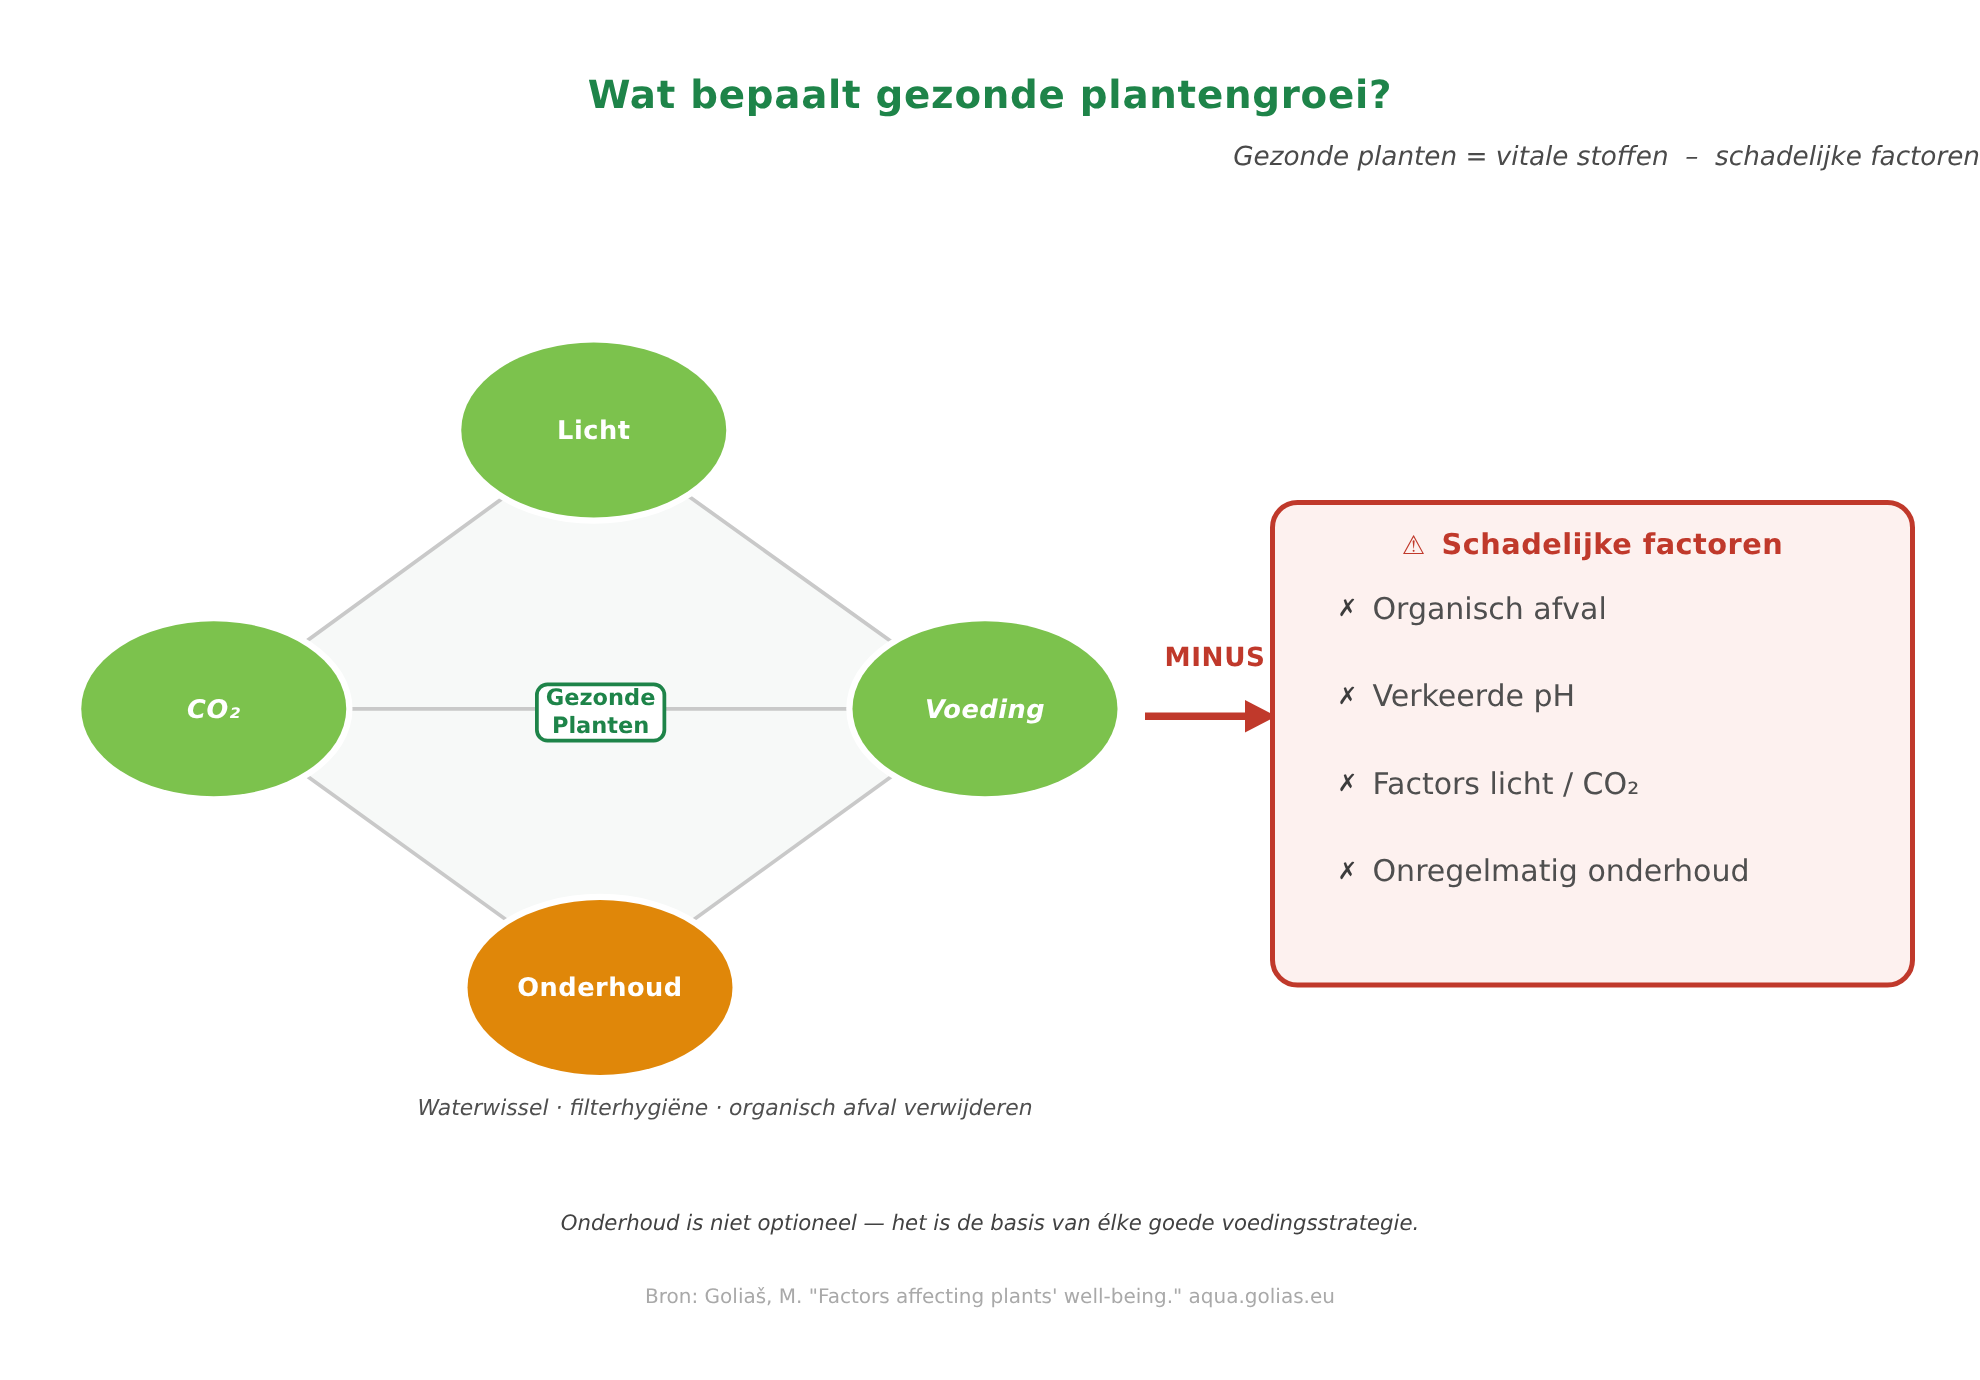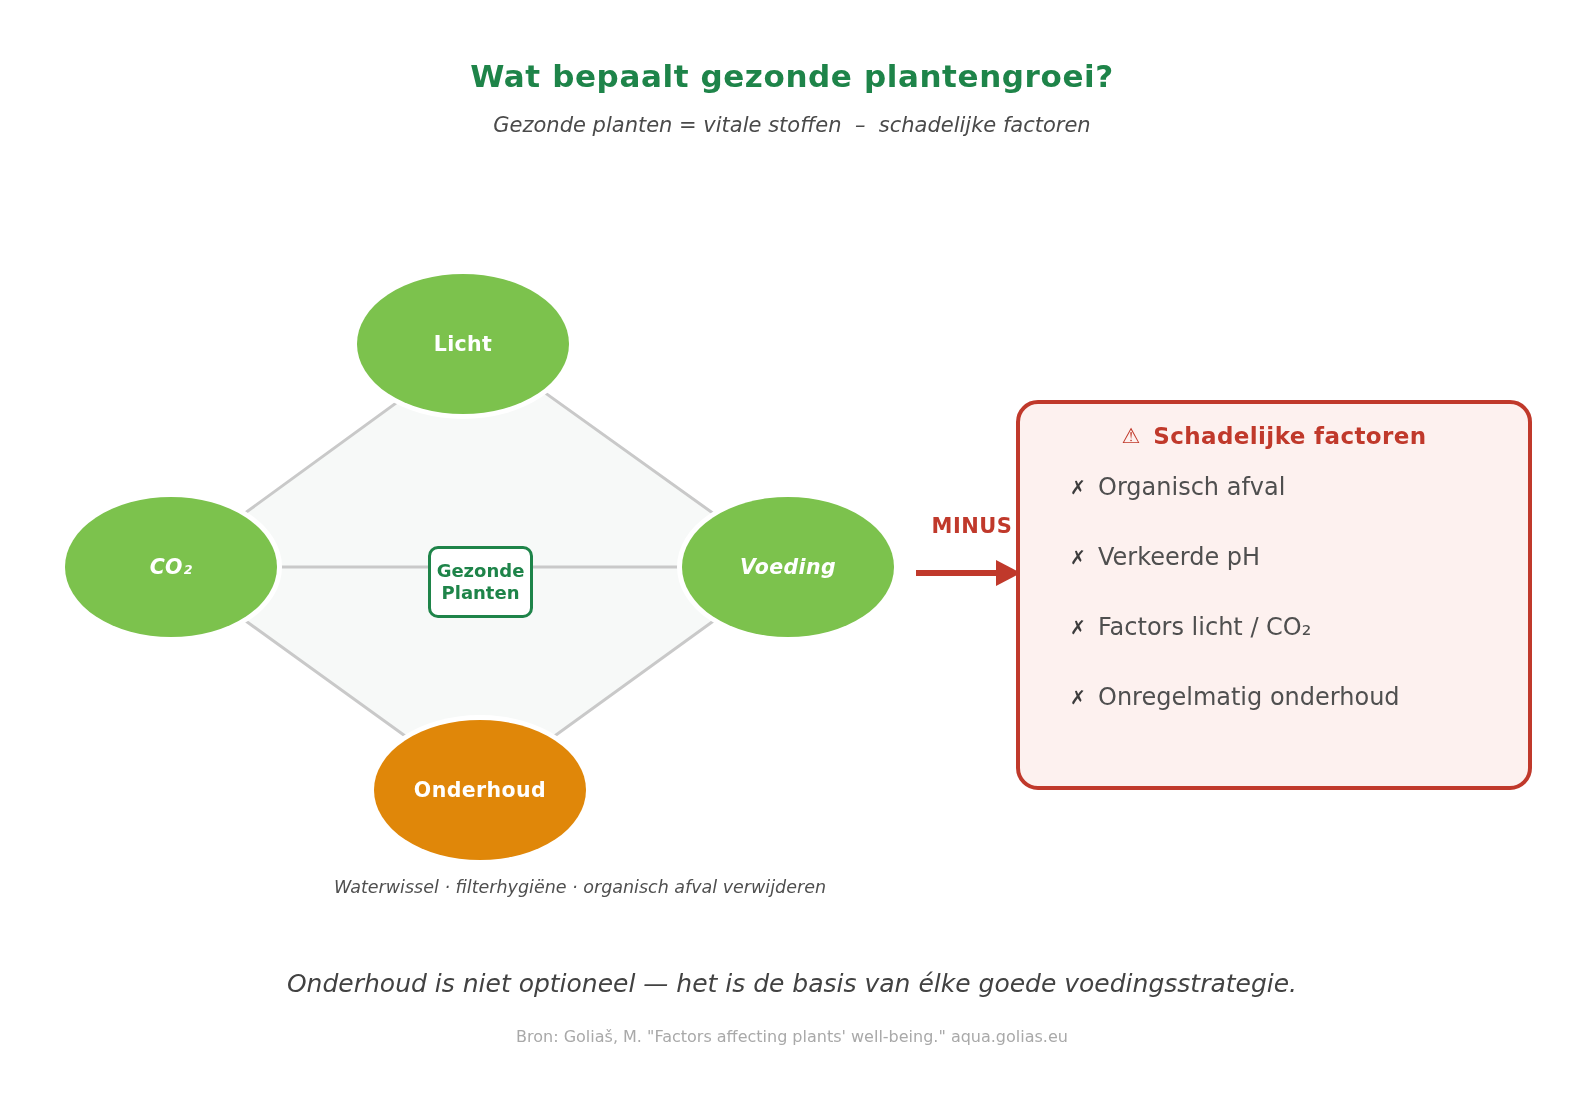--- a/index.html
+++ b/index.html
@@ -32,21 +32,21 @@
     text-align: center;
     font-size: 31px;
     font-weight: bold;
     letter-spacing: 0.6px;
     color: var(--title_green);
   }
   .page-subtitle {
     position: absolute;
     top: 113px; left: 0;
     width: 100%;
-    text-align: center;
+    text-align: right;
     font-size: 21px;
     font-style: italic;
     color: #4a4a4a;
     white-space: pre-wrap;
   }
   svg.lines {
     position: absolute;
     top: 0; left: 0;
     width: 1584px; height: 1104px;
   }
@@ -67,21 +67,21 @@
   .node.orange { background: var(--node_orange); }
   .node-label {
     color: #ffffff;
     font-weight: bold;
     font-size: 20.5px;
     letter-spacing: 0.4px;
   }
   .center-box {
     position: absolute;
     left: 428px; top: 546px;
-    width: 105px; height: 72px;
+    width: 105px; height: 48px;
     background: #ffffff;
     border: 3px solid var(--title_green);
     border-radius: 10px;
     display: flex;
     align-items: center;
     justify-content: center;
   }
   .center-box-label {
     color: var(--title_green);
     font-weight: bold;
@@ -145,21 +145,21 @@
     font-style: italic;
     font-size: 17.5px;
     color: var(--text_muted);
   }
   .footer-note {
     position: absolute;
     top: 969px; left: 0;
     width: 100%;
     text-align: center;
     font-style: italic;
-    font-size: 25px;
+    font-size: 17px;
     color: var(--text_dark);
   }
   .source-citation {
     position: absolute;
     top: 1027px; left: 0;
     width: 100%;
     text-align: center;
     font-size: 16px;
     color: var(--source_gray);
   }
@@ -174,21 +174,21 @@
 
   <svg class="lines" viewBox="0 0 1584 1104" xmlns="http://www.w3.org/2000/svg">
     <polygon class="diamond" points="477,344 788,567 480,790 171,567"></polygon>
     <line class="axis-line" x1="171" y1="567" x2="788" y2="567"></line>
     <g>
       <line class="arrow-line" x1="916" y1="573" x2="998" y2="573"></line>
       <polygon class="arrow-head" points="996,560 996,586 1021,573"></polygon>
     </g>
   </svg>
 
-  <div class="node green" style="left:357px; top:274px;">
+  <div class="node green" style="left:369px; top:274px;">
     <span class="node-label">Licht</span>
   </div>
   <div class="node green" style="left:65px; top:497px;font-style:italic;">
     <span class="node-label">CO₂</span>
   </div>
   <div class="node green" style="left:682px; top:497px;font-style:italic;">
     <span class="node-label">Voeding</span>
   </div>
   <div class="node orange" style="left:374px; top:720px;">
     <span class="node-label">Onderhoud</span>

